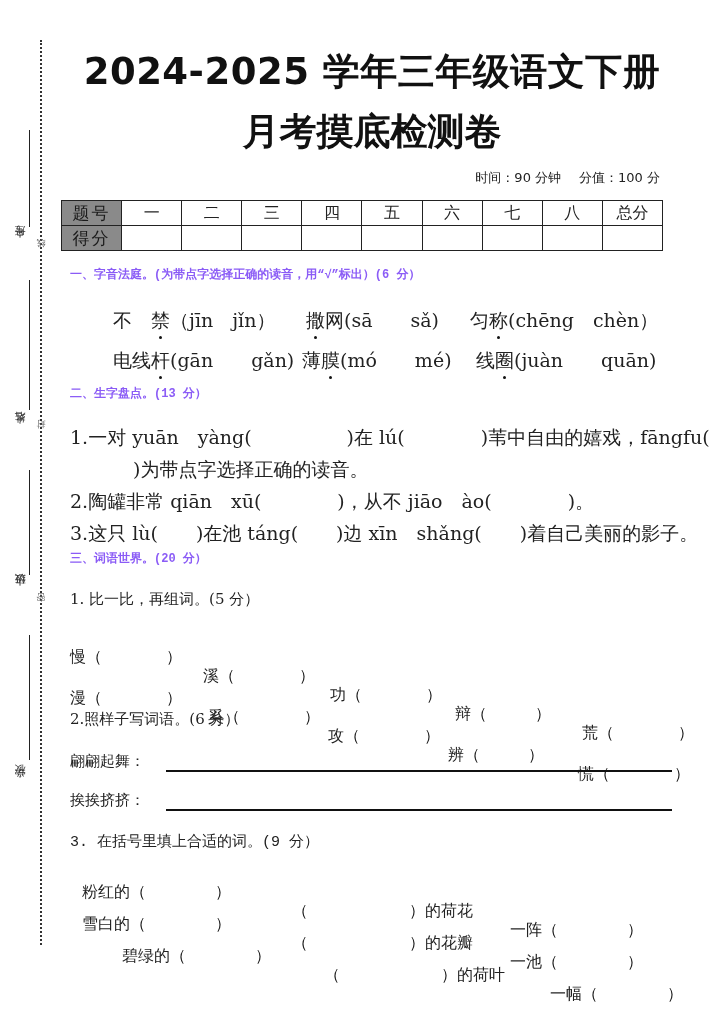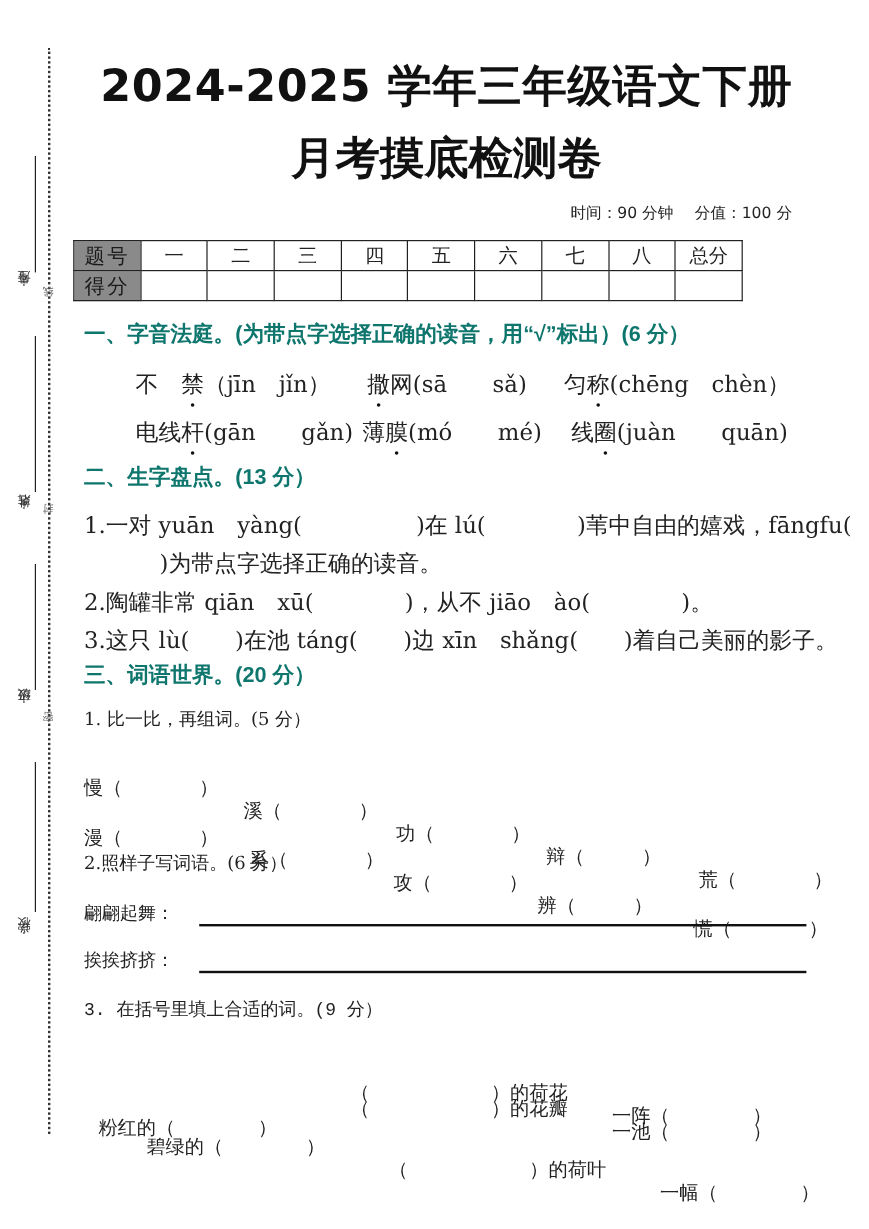--- a/index.html
+++ b/index.html
@@ -22,29 +22,29 @@
             font-family: "DejaVu Sans", "Liberation Sans", sans-serif; font-weight: bold;
             font-size: 37px; color: #111; letter-spacing: 0.5px; white-space: nowrap; }
   .title2 { position: absolute; left: 72px; top: 107px; width: 600px; text-align: center;
             font-family: "DejaVu Sans", "Liberation Sans", sans-serif; font-weight: bold;
             font-size: 37px; color: #111; white-space: nowrap; }
   .info { position: absolute; right: 64px; top: 169px; font-size: 13px; color: #222;
           font-family: "DejaVu Sans", sans-serif; white-space: nowrap; }
   .info span + span { margin-left: 18px; }
 
   
-  table.score { position: absolute; left: 61px; top: 200px; width: 558px;
+  table.score { position: absolute; left: 61px; top: 200px; width: 602px;
                 border-collapse: collapse; table-layout: fixed; }
   table.score td { border: 1.5px solid #222; height: 24px; text-align: center;
                    font-size: 16px; padding: 0; color: #222; }
   table.score td.hd { background: #8a8a8a; color: #1a1a1a; letter-spacing: 2px; font-size: 17px; }
 
   
-  .h { position: absolute; left: 70px; font-family: Liberation Sans, sans-serif;
-       font-weight: bold; font-size: 18px; color: #0f766e; white-space: nowrap; }
+  .h { position: absolute; left: 70px; font-family: Liberation Mono, monospace;
+       font-weight: bold; font-size: 12px; color: #8b5cf6; white-space: nowrap; }
   .t { position: absolute; font-size: 19px; color: #222; white-space: pre; }
   .sub { position: absolute; left: 70px; font-size: 15px; color: #222; white-space: nowrap; }
 
   .dot { position: relative; display: inline-block; }
   .dot::after { content: ""; position: absolute; left: 50%; bottom: -5px; width: 3px; height: 3px;
                 margin-left: -1.5px; background: #111; border-radius: 50%; }
 
   .uline { position: absolute; left: 166px; width: 506px; border-top: 2px solid #111; }
 
   .grid-row { position: absolute; left: 70px; width: 612px; font-size: 16px; color: #222; white-space: pre; }
@@ -139,25 +139,26 @@
 
 <div class="sub" style="top:710px;">2.照样子写词语。(6 分）</div>
 <div class="sub" style="top:752px;">翩翩起舞：</div>
 <div class="uline" style="top:770px;"></div>
 <div class="sub" style="top:791px;text-align:right;">挨挨挤挤：</div>
 <div class="uline" style="top:809px;"></div>
 
 <div class="sub" style="top:832px;font-family:Liberation Mono, monospace;">3. 在括号里填上合适的词。(9 分）</div>
 
 <div class="grid-row" style="top:863px;left:82px;">
-  <span class="cell" style="left:0px;margin-top:48px;"><span>粉红的（</span>　　　　 ）</span>
+  <span class="cell" style="left:0px;"><span>粉红的（</span>　　　　 ）</span>
   <span class="cell" style="left:210px;">（　　　　　　 ）<span>的荷花</span></span>
   <span class="cell" style="left:428px;"><span>一阵（</span>　　　　 ）</span>
 </div>
 <div class="grid-row" style="top:895px;left:82px;">
+  <span class="cell" style="left:0px;"><span>雪白的（</span>　　　　 ）</span>
   <span class="cell" style="left:210px;text-align:center;">（　　　　　　 ）<span>的花瓣</span></span>
   <span class="cell" style="left:428px;"><span>一池（</span>　　　　 ）</span>
 </div>
 <div class="grid-row" style="top:927px;left:82px;margin-left:40px;">
   <span class="cell" style="left:0px;"><span>碧绿的（</span>　　　　 ）</span>
   <span class="cell" style="left:202px;">（　　　　　　 ）<span>的荷叶</span></span>
   <span class="cell" style="left:428px;"><span>一幅（</span>　　　　 ）</span>
 </div>
 
 </body></html>

